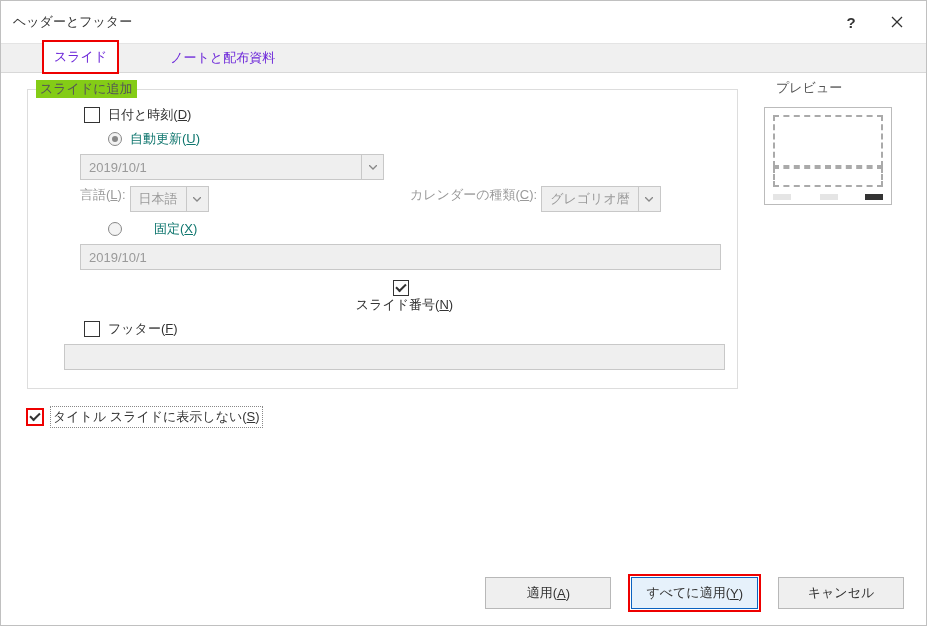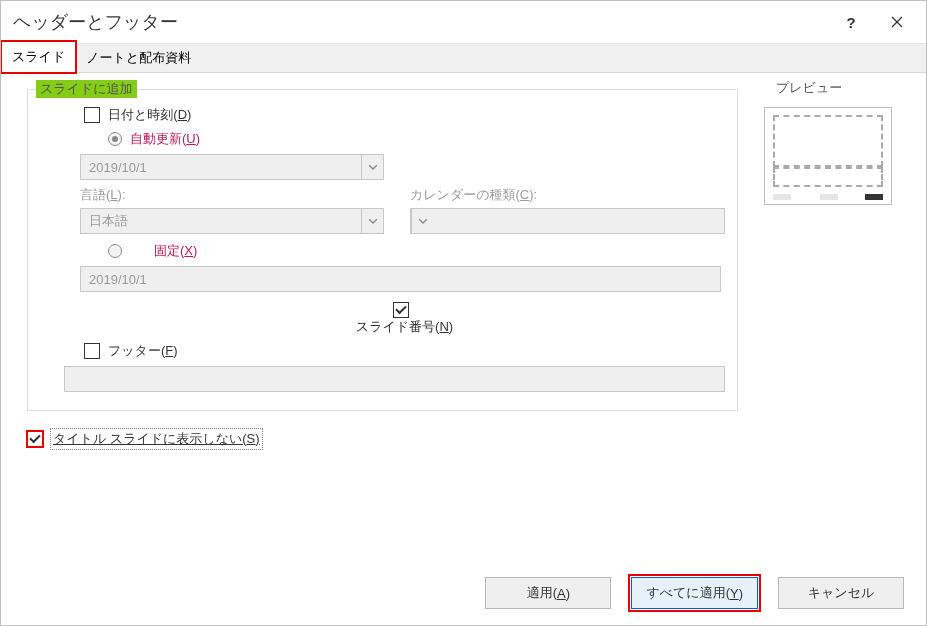--- a/index.html
+++ b/index.html
@@ -1,62 +1,62 @@
 <!DOCTYPE html>
 <html><head>
 <meta charset="utf-8">
 <style>
 * { box-sizing: border-box; margin: 0; padding: 0; font-family: "Yu Gothic UI", "Meiryo UI", "MS UI Gothic", sans-serif; font-size: 13px; }
 body { background: #fff; width: 927px; height: 626px; overflow: hidden; position: relative; border: 1px solid #c0c0c0; }
 
 .titlebar { display: flex; align-items: center; height: 42px; padding: 0 6px 0 12px; background: #fff; }
-.titlebar-title { flex: 1; color: #333; font-size: 18px; }
+.titlebar-title { flex: 1; color: #333; font-size: 13px; }
 .titlebar-btn { width: 46px; height: 36px; display: flex; align-items: center; justify-content: center; color: #333; font-size: 15px; cursor: pointer; }
 .titlebar-btn.help { font-weight: bold; }
 .titlebar-btn.close svg { width: 12px; height: 12px; }
 
 .tabbar { display: flex; align-items: flex-end; height: 30px; background: #f0f0f0; border-bottom: 1px solid #d8d8d8; border-top: 1px solid #e4e4e4; padding-left: 0; }
-.tab { padding: 6px 10px 6px; color: #000000; cursor: pointer; position: relative; top: 1px; }
+.tab { padding: 6px 10px 6px; color: #6d28d9; cursor: pointer; position: relative; top: 1px; margin-left: 42px; }
 .tab.active { background: #fff; border: 1px solid #d8d8d8; border-bottom: 1px solid #fff; }
 .tab.highlighted { outline: 2px solid #e00; outline-offset: -1px; }
 
 .content { display: flex; padding: 16px 22px 10px 26px; gap: 26px; }
 .left { flex: 1; }
 .right { width: 140px; }
 
 .groupbox { position: relative; border: 1px solid #ddd; padding: 16px 12px 18px 12px; }
 .groupbox-title { position: absolute; top: -10px; left: 8px; background: #84cc16; padding: 0 4px; color: #555; }
 .previewbox { position: relative; border: none; padding: 12px 0 0 0; }
 .previewbox-title { position: absolute; top: -10px; left: 12px; background: #fff; padding: 0 4px 0 0; color: #555; }
 
 .row { display: flex; align-items: center; margin-bottom: 6px; padding-left: 44px; }
 .checkbox { width: 16px; height: 16px; border: 1px solid #333; margin-right: 8px; display: inline-flex; align-items: center; justify-content: center; background: #fff; cursor: pointer; flex-shrink: 0; }
 .checkbox.checked::after { content: ""; display: block; width: 4px; height: 8px; border: solid #333; border-width: 0 2px 2px 0; transform: rotate(45deg) translate(-1px,-1px); }
 .checkbox.highlighted { outline: 2px solid #e00; outline-offset: -1px; }
 .radio { width: 14px; height: 14px; border: 1px solid #888; border-radius: 50%; margin-right: 8px; display: inline-flex; align-items: center; justify-content: center; background: #f3f3f3; cursor: pointer; flex-shrink: 0; }
 .radio.checked::after { content: ""; width: 6px; height: 6px; border-radius: 50%; background: #888; }
 .label { color: #333; }
-.label.disabled { color: #be185d; }
+.label.disabled { color: #0f766e; }
 .accel { text-decoration: underline; }
 
 .field-row { display: flex; gap: 26px; margin: 4px 0 4px 40px; }
 .subindent { margin-left: 24px; }
 .subindent2 { margin-left: 40px; margin-top: 6px; margin-bottom: 6px; }
-.field-col { display: flex; flex-direction: column; gap: 4px; flex: 1; }
+.field-col { display: flex; flex-direction: row; gap: 4px; flex: 1; }
 .field-label { color: #9a9a9a; font-size: 13px; }
 .dropdown { display: flex; align-items: center; border: 1px solid #c8c8c8; background: #efefef; height: 26px; }
 .dropdown.disabled { color: #9a9a9a; }
 .dropdown-text { flex: 1; padding: 0 8px; font-size: 13px; }
 .dropdown-caret { width: 22px; height: 100%; display: flex; align-items: center; justify-content: center; border-left: 1px solid #c8c8c8; }
 .dropdown-caret svg { width: 8px; height: 5px; }
 .textfield { border: 1px solid #c8c8c8; background: #efefef; height: 26px; padding: 0 8px; color: #9a9a9a; display: flex; align-items: center; }
 .textfield.wide { margin-left: 40px; margin-right: 4px; margin-top: 4px; }
 
 .below-group { margin-top: 18px; display: flex; align-items: center; }
-.dotted-focus { outline: 1px dotted #888; outline-offset: 0; padding: 1px 2px; text-decoration: underline; }
+.dotted-focus { outline: 1px dotted #888; outline-offset: 0; padding: 1px 2px; }
 
 .preview-slide { width: 128px; height: 98px; border: 1px solid #bbb; background: #fff; position: relative; margin-top: 6px; }
 .preview-inner { position: absolute; left: 8px; right: 8px; top: 7px; height: 52px; border: 2px dashed #aaa; background: #fff; }
 .preview-mid { position: absolute; left: 8px; right: 8px; top: 59px; height: 20px; border: 2px dashed #aaa; border-top: 2px dashed #aaa; }
 .preview-block { position: absolute; bottom: 4px; height: 6px; background: #e5e5e5; }
 .preview-block.b1 { left: 8px; width: 18px; }
 .preview-block.b2 { left: 55px; width: 18px; }
 .preview-block.b3 { right: 8px; width: 18px; background: #333; }
 
 .button-row { position: absolute; bottom: 16px; right: 22px; display: flex; gap: 20px; }
@@ -117,20 +117,21 @@
             <span class="dropdown-caret">
                 <svg viewBox="0 0 8 5">
                   <polyline points="0,0 4,4 8,0" fill="none" stroke="#888" stroke-width="1.3"></polyline>
                 </svg>
               </span>
           </div>
         </div>
         <div class="field-col">
           <span class="field-label"><span>カレンダーの種類(</span><span class="accel">C</span><span>):</span></span>
           <div class="dropdown disabled">
+            <span class="dropdown-text">グレゴリオ暦</span>
             <span class="dropdown-caret">
                 <svg viewBox="0 0 8 5">
                   <polyline points="0,0 4,4 8,0" fill="none" stroke="#888" stroke-width="1.3"></polyline>
                 </svg>
               </span>
           </div>
         </div>
       </div>
 
       <div class="row subindent" style="margin-top:8px;gap:24px;">

